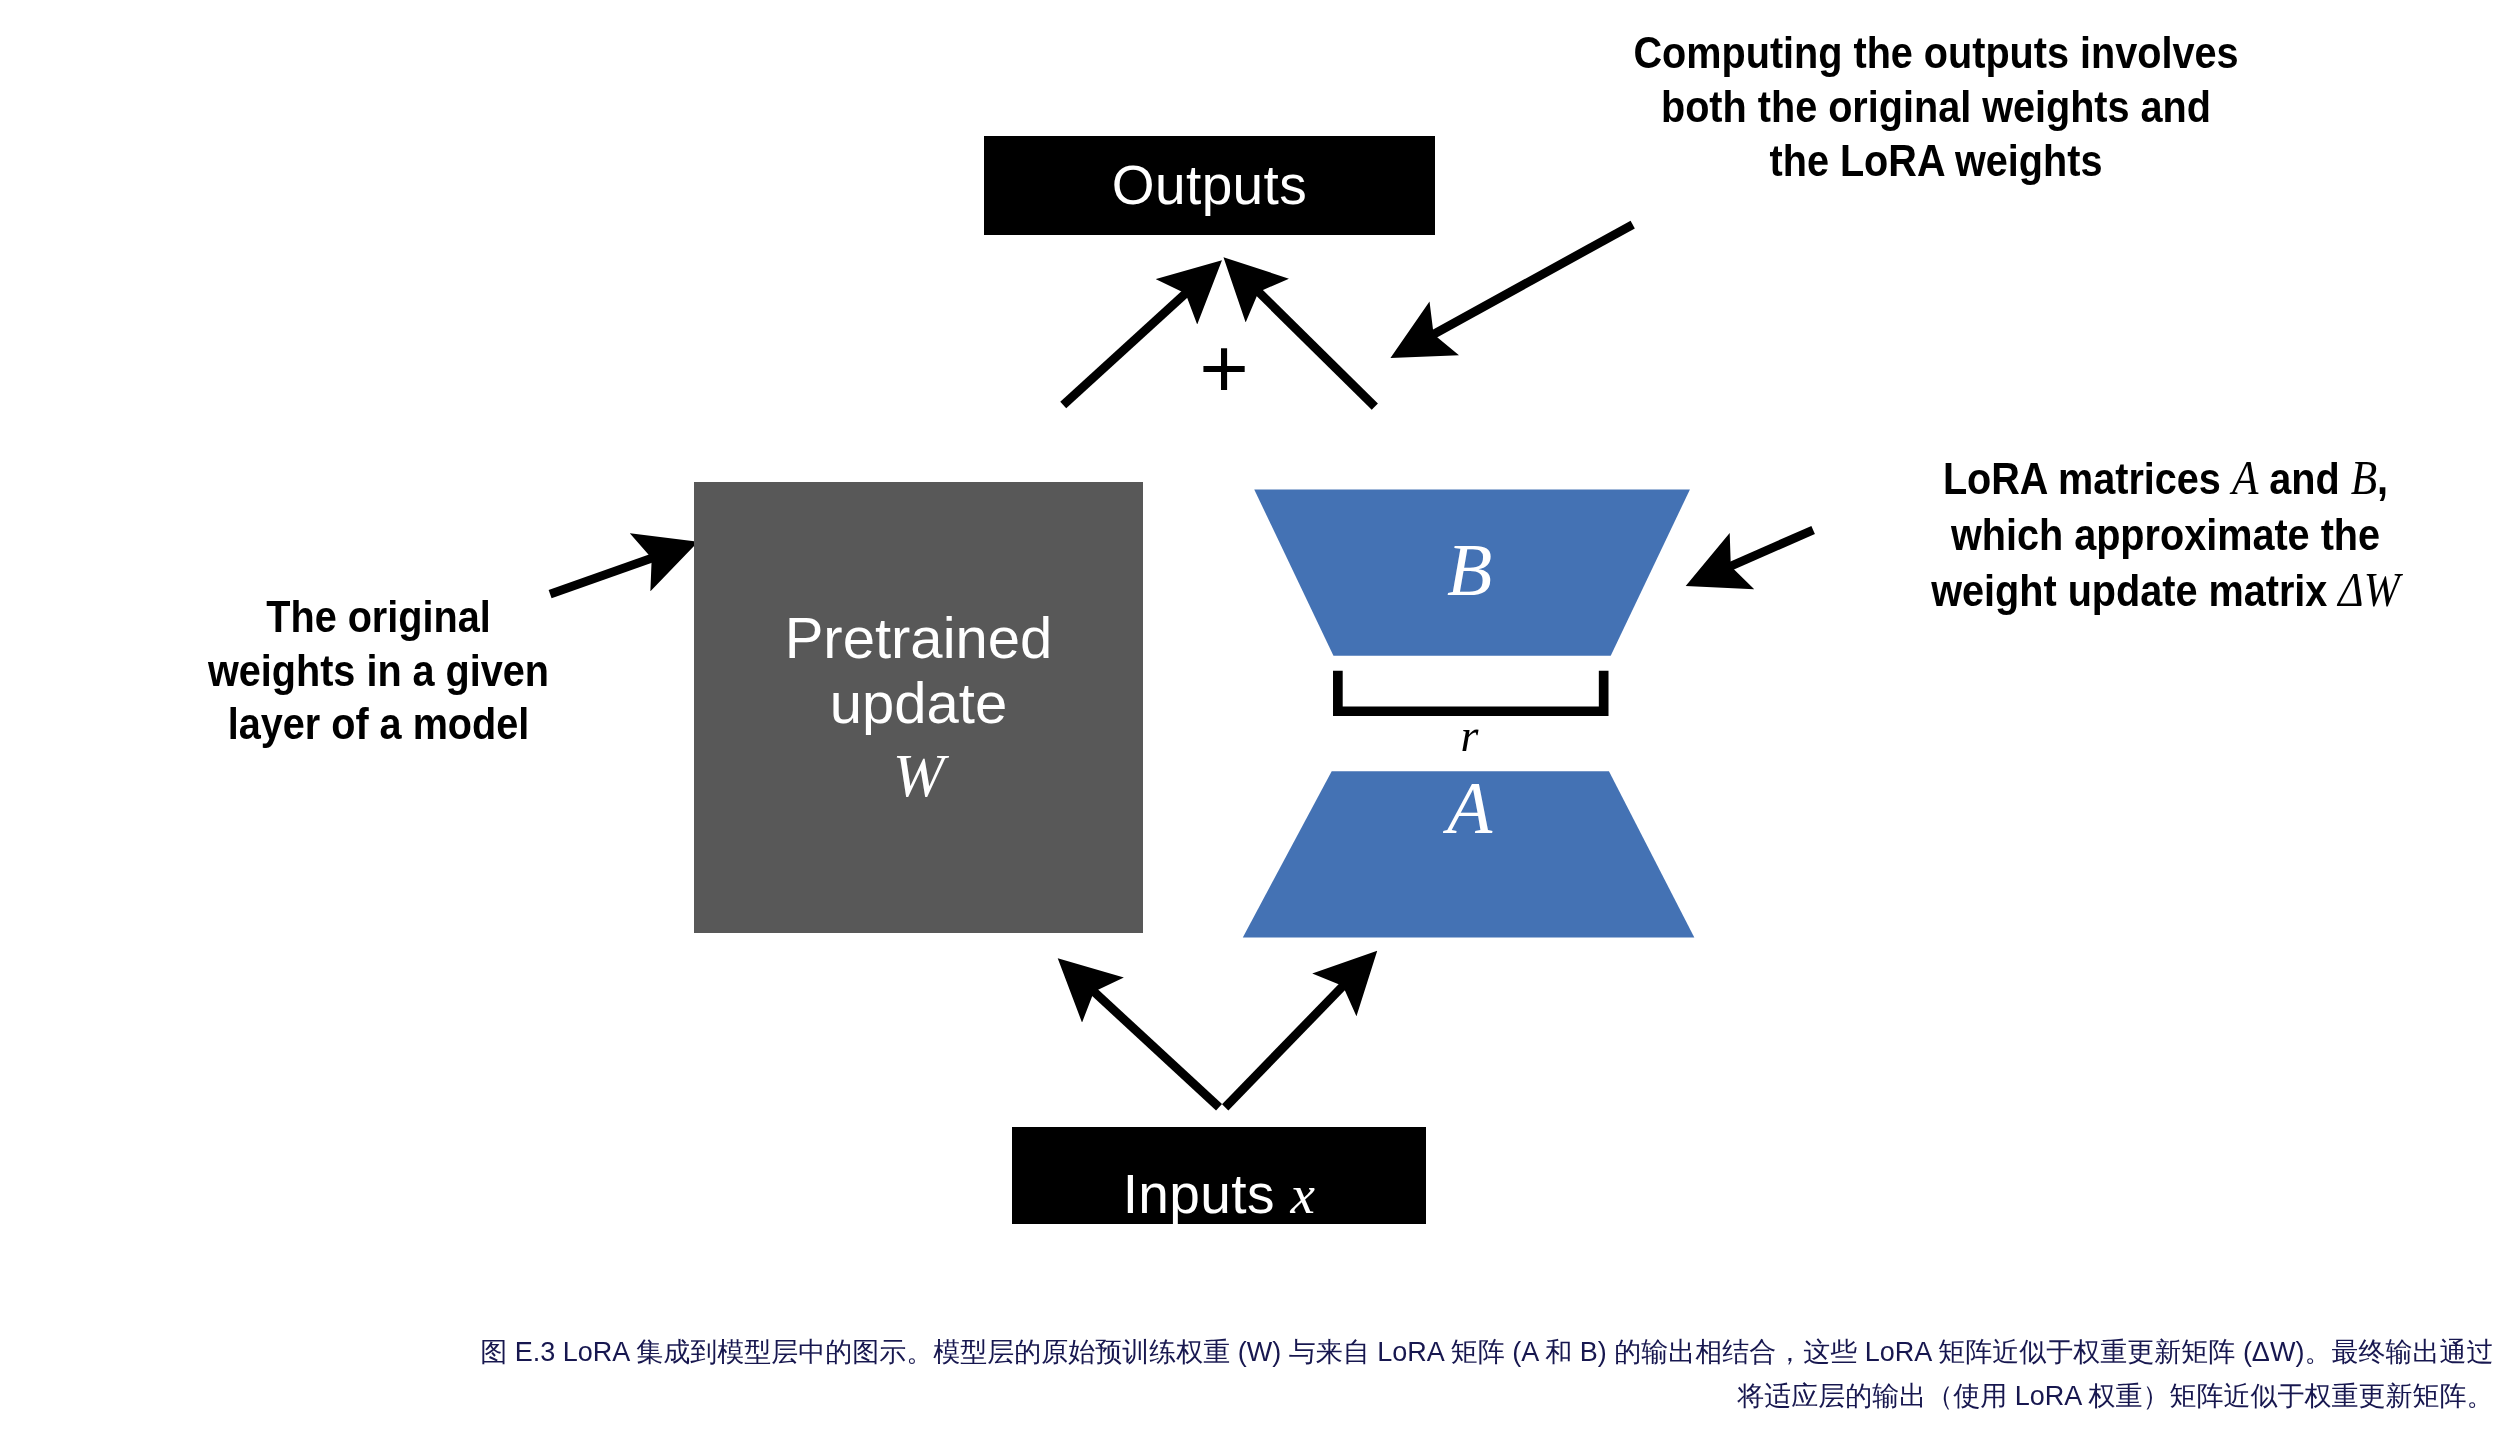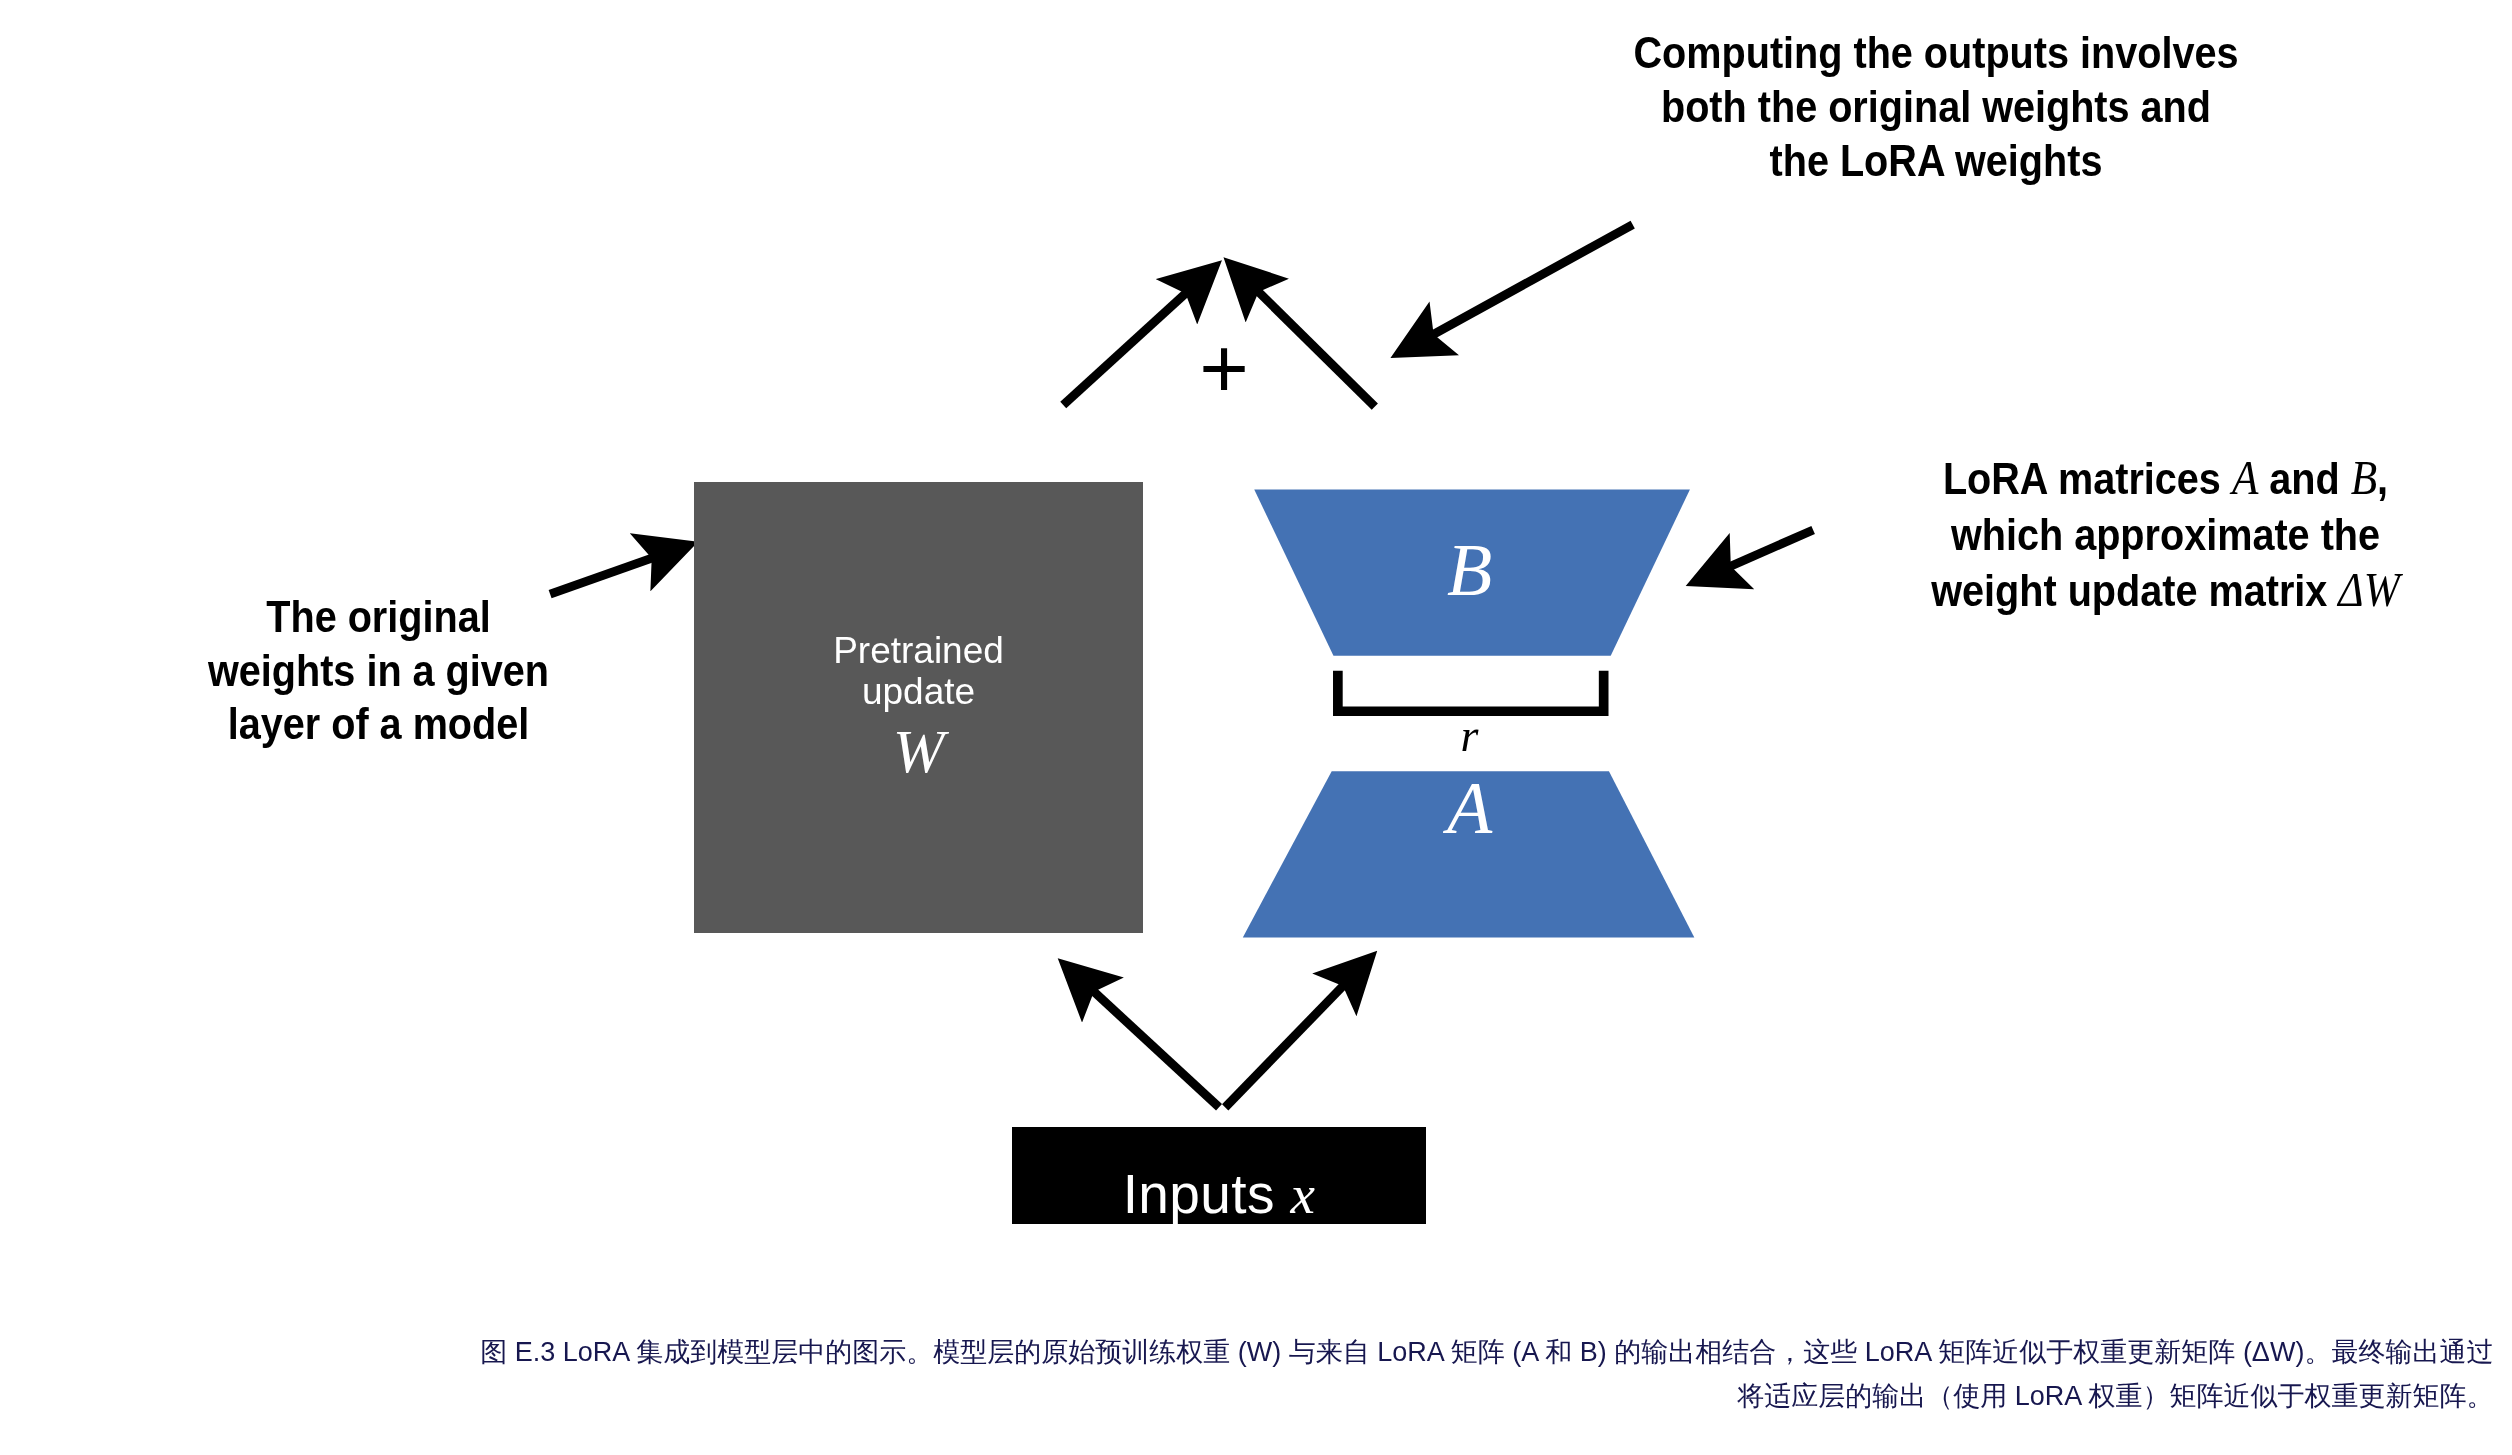--- a/index.html
+++ b/index.html
@@ -15,21 +15,21 @@
        text-align:center;line-height:1.08;}
 
   .box-outputs{left:984px;top:136px;width:451px;height:99px;background:#000000;}
   .box-outputs .lbl{color:#ffffff;font-size:55px;letter-spacing:0.4px;}
 
   .box-inputs{left:1012px;top:1127px;width:414px;height:97px;background:#000000;align-items:flex-end;}
   .box-inputs .lbl{color:#ffffff;font-size:55px;letter-spacing:0.4px;}
 
   .box-pretrained{left:694px;top:482px;width:449px;height:451px;background:#585858;
                   flex-direction:column;}
-  .box-pretrained .lbl{color:#ffffff;font-size:37px;line-height:1.12;}
+  .box-pretrained .lbl{color:#ffffff;font-size:58px;line-height:1.12;}
 
   .mathi{font-family:"Liberation Serif","DejaVu Serif",serif;font-style:italic;}
   .w-sym{color:#ffffff;font-size:62px;margin-top:5.3px;display:block;}
 
   
   .tlabel{position:absolute;color:#ffffff;font-size:74px;
           font-family:"Liberation Serif","DejaVu Serif",serif;font-style:italic;
           text-align:center;}
   .tlabel-b{left:1408px;top:528px;width:123px;}
   .tlabel-a{left:1408px;top:766px;width:123px;}
@@ -83,20 +83,23 @@
     <line x1="1392" y1="1258" x2="1555" y2="1090" stroke="#000000" stroke-width="10" marker-end="url(#ah)"></line>
 
     <line x1="1208" y1="460" x2="1378" y2="305" stroke="#000000" stroke-width="10" marker-end="url(#ah)"></line>
     <line x1="1562" y1="462" x2="1400" y2="302" stroke="#000000" stroke-width="10" marker-end="url(#ah)"></line>
 
     <line x1="1855" y1="255" x2="1592" y2="400" stroke="#000000" stroke-width="10" marker-end="url(#ah)"></line>
     <line x1="625" y1="675" x2="780" y2="620" stroke="#000000" stroke-width="10" marker-end="url(#ah)"></line>
     <line x1="2060" y1="602" x2="1928" y2="660" stroke="#000000" stroke-width="10" marker-end="url(#ah)"></line>
   </svg>
 
+  <div class="box box-outputs">
+    <span class="lbl">Outputs</span>
+  </div>
 
   <div class="box box-pretrained">
     <span class="lbl">Pretrained</span>
     <span class="lbl">update</span>
     <span class="w-sym mathi">W</span>
   </div>
 
   <div class="box box-inputs">
     <span class="lbl"><span>Inputs</span>&nbsp;<span class="mathi">x</span></span>
   </div>

